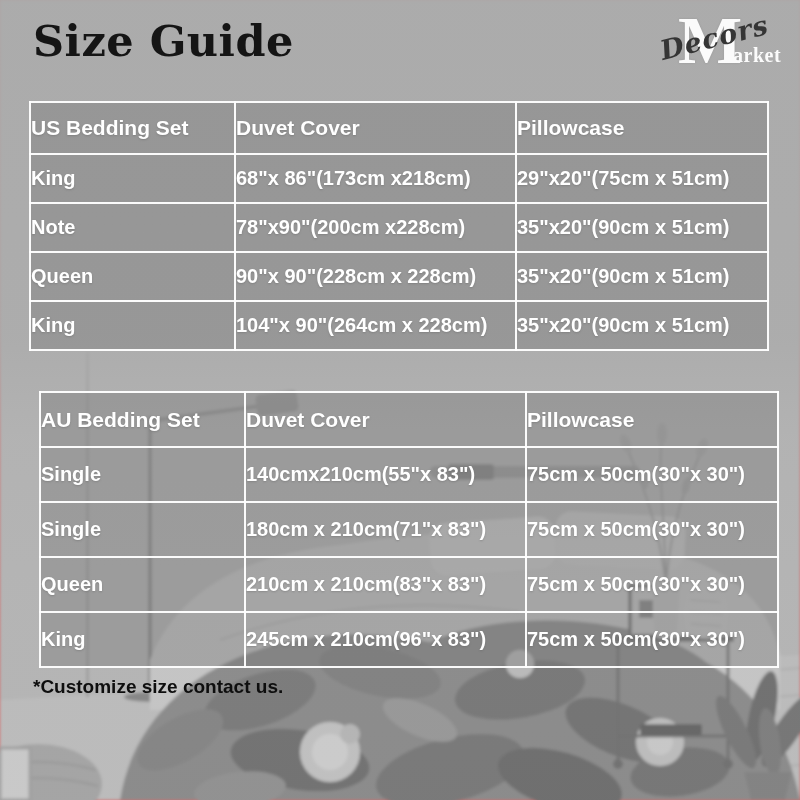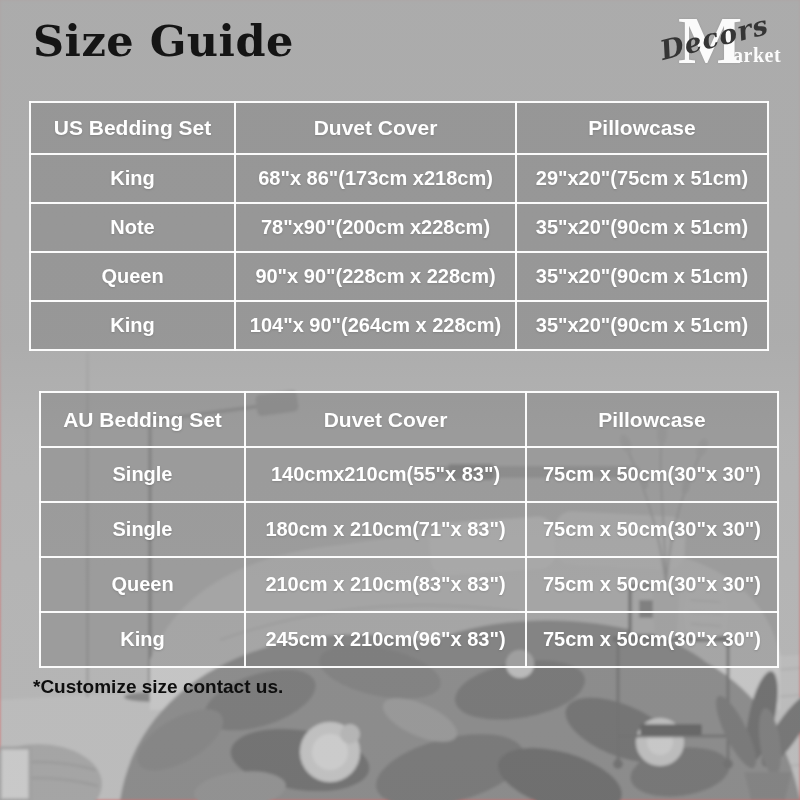--- a/index.html
+++ b/index.html
@@ -43,21 +43,21 @@
     font-size:20px; color:#fbfbfb; letter-spacing:0.5px;
   }
   
   .size-table{
     position:absolute; left:29px; width:738px;
     border-collapse:collapse; table-layout:fixed;
   }
   .size-table th,.size-table td{
     border:2px solid rgba(255,255,255,0.95);
     background:rgba(120,120,120,0.40);
-    color:#ffffff; text-align:center; vertical-align:middle;
+    color:#ffffff; text-align:left; vertical-align:middle;
     padding:0; overflow:hidden; white-space:nowrap;
     text-shadow:0 1px 2px rgba(90,90,90,0.35);
   }
   .size-table th{font-weight:700; font-size:21px;}
   .size-table td{font-weight:700; font-size:20px;}
   .t1{top:101px;}
   .t1 th{height:50px;}
   .t1 td{height:47px;}
   .t2{top:391px;margin-left:10px;}
   .t2 th{height:53px;}

